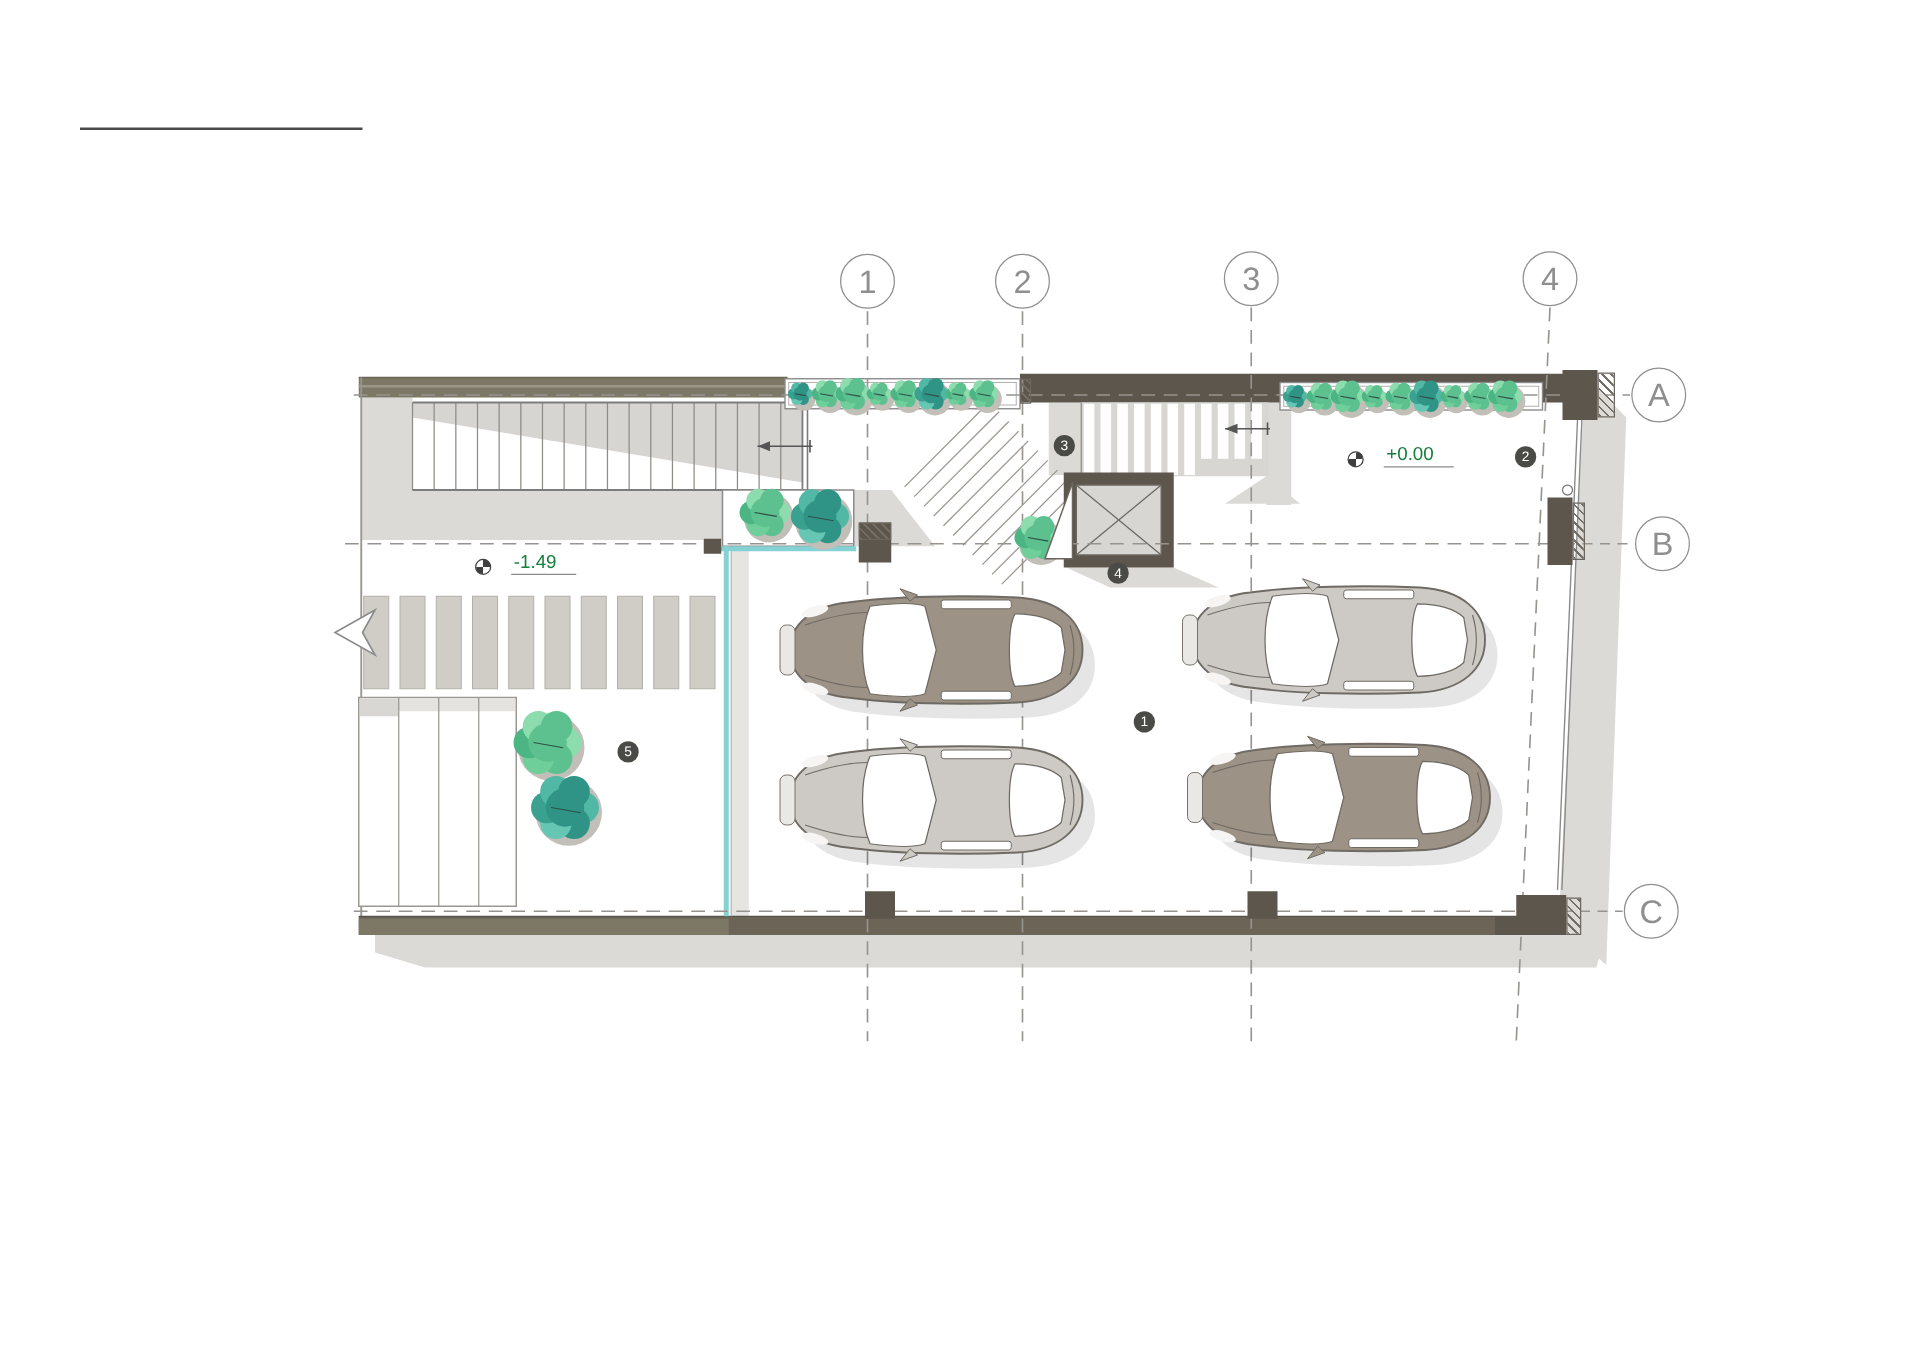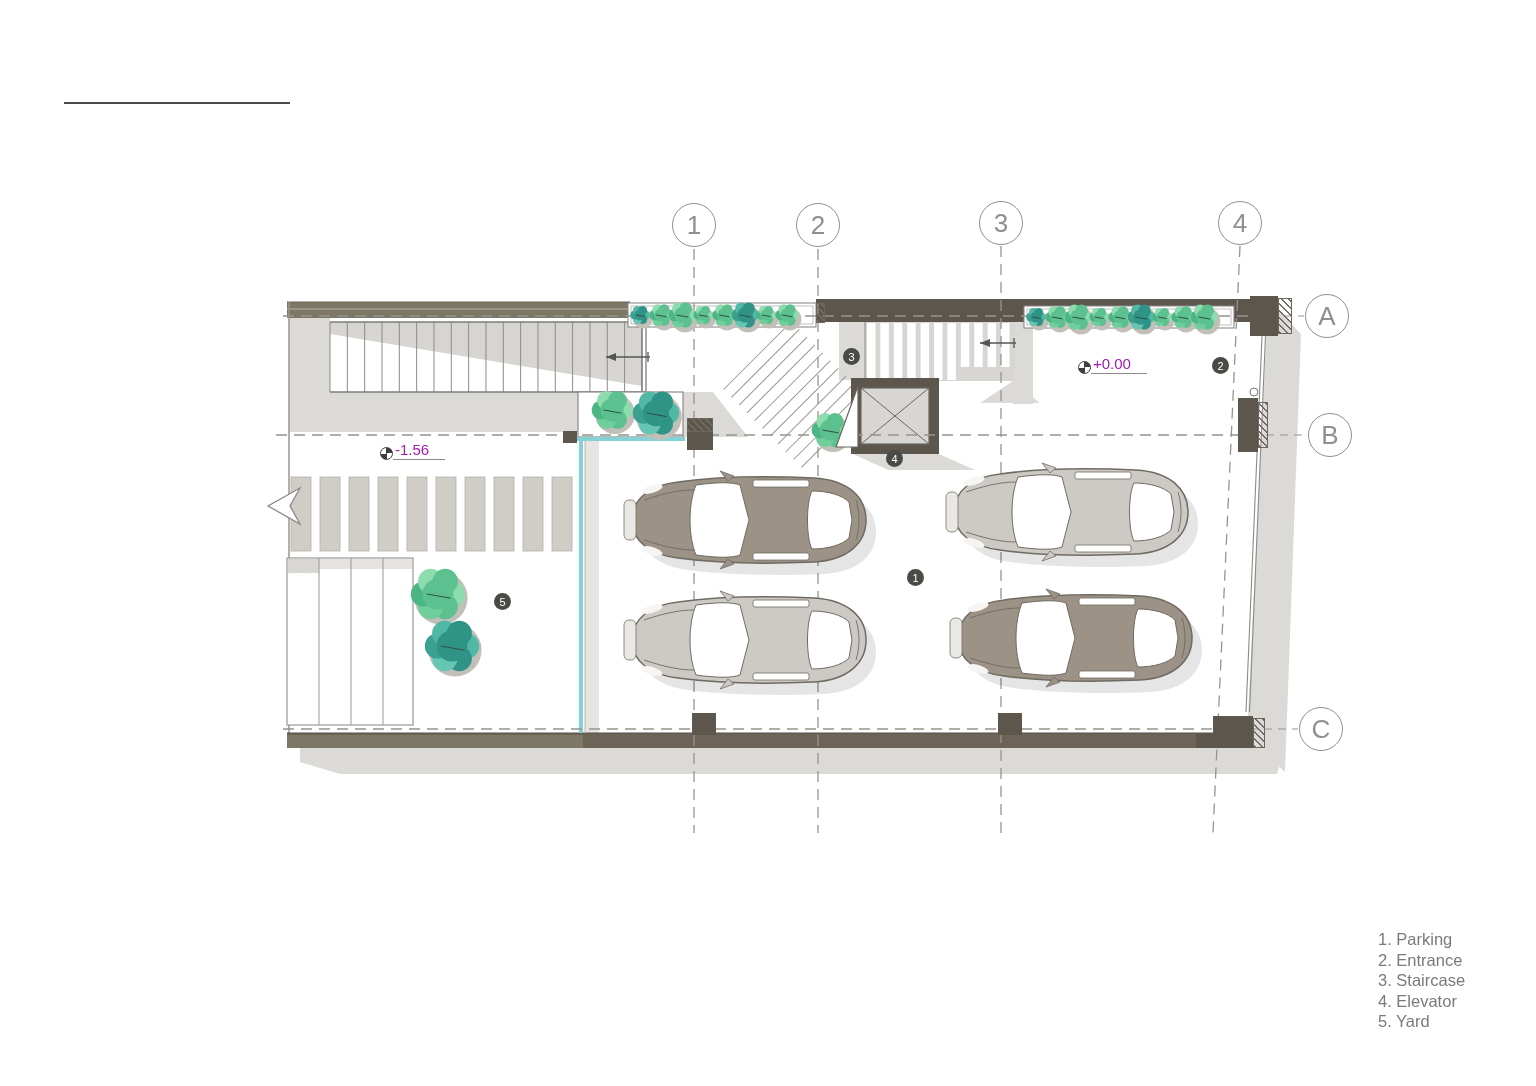--- a/index.html
+++ b/index.html
@@ -8,21 +8,21 @@
   svg{position:absolute;left:0;top:0}
   .title{position:absolute;left:64px;top:68px;font-size:22px;font-weight:600;
          letter-spacing:1.4px;color:#3c3c3c}
   .title::first-letter{font-size:29px}
   .title-rule{position:absolute;left:64px;top:102px;width:226px;height:2px;background:#4a4a4a}
   .bub{position:absolute;width:44px;height:44px;border:1.6px solid #8f8f8f;border-radius:50%;
        display:flex;align-items:center;justify-content:center;font-size:26px;color:#8f8f8f;
        background:#fff;box-sizing:border-box}
   .badge{position:absolute;width:17px;height:17px;border-radius:50%;background:#4a4a47;
          color:#fff;font-size:11px;display:flex;align-items:center;justify-content:center}
-  .level{position:absolute;display:flex;align-items:flex-end;gap:0;color:#a21caf;font-size:15px}
+  .level{position:absolute;display:flex;align-items:flex-end;gap:16px;color:#15803d;font-size:15px}
   .bm{width:13px;height:13px;border-radius:50%;border:1px solid #3f3f3f;box-sizing:border-box;
       background:conic-gradient(#3f3f3f 0 90deg,#fff 90deg 180deg,#3f3f3f 180deg 270deg,#fff 270deg 360deg)}
   .level .txt{border-bottom:1px solid #8a8a8a;padding:0 16px 1px 2px}
   .legend{position:absolute;left:1378px;top:929px;font-size:16.5px;color:#7a7a7a;line-height:20.5px}
   .hatch{position:absolute;box-sizing:border-box;border:1px solid #6b665f;
          background:repeating-linear-gradient(45deg,#736d64 0,#736d64 1.5px,rgba(255,255,255,0) 1.5px,rgba(255,255,255,0) 5px)}
 </style>
 </head>
 <body>
 
@@ -408,27 +408,20 @@
   <div class="bub" style="left:1299px;top:707px">C</div>
 
   <div class="badge" style="left:907px;top:569px">1</div>
   <div class="badge" style="left:1212px;top:357px">2</div>
   <div class="badge" style="left:843px;top:348px">3</div>
   <div class="badge" style="left:886px;top:450px">4</div>
   <div class="badge" style="left:494px;top:593px">5</div>
 
   <div class="level" style="left:380px;top:441px">
     <span class="bm"></span>
-    <span class="txt">-1.56</span>
+    <span class="txt">-1.49</span>
   </div>
   <div class="level" style="left:1078px;top:355px">
     <span class="bm"></span>
     <span class="txt">+0.00</span>
   </div>
 
-  <div class="legend">
-    <div>1. Parking</div>
-    <div>2. Entrance</div>
-    <div>3. Staircase</div>
-    <div>4. Elevator</div>
-    <div>5. Yard</div>
-  </div>
 </div>
 
 </body></html>

